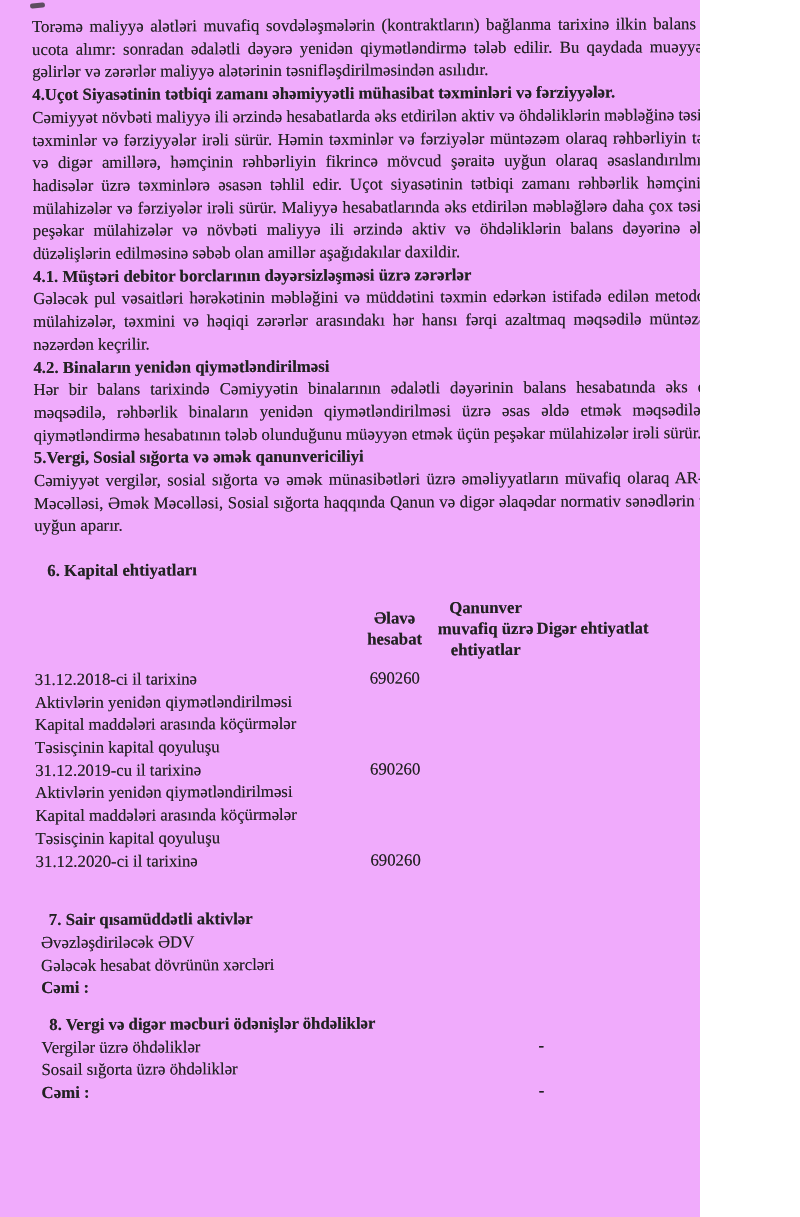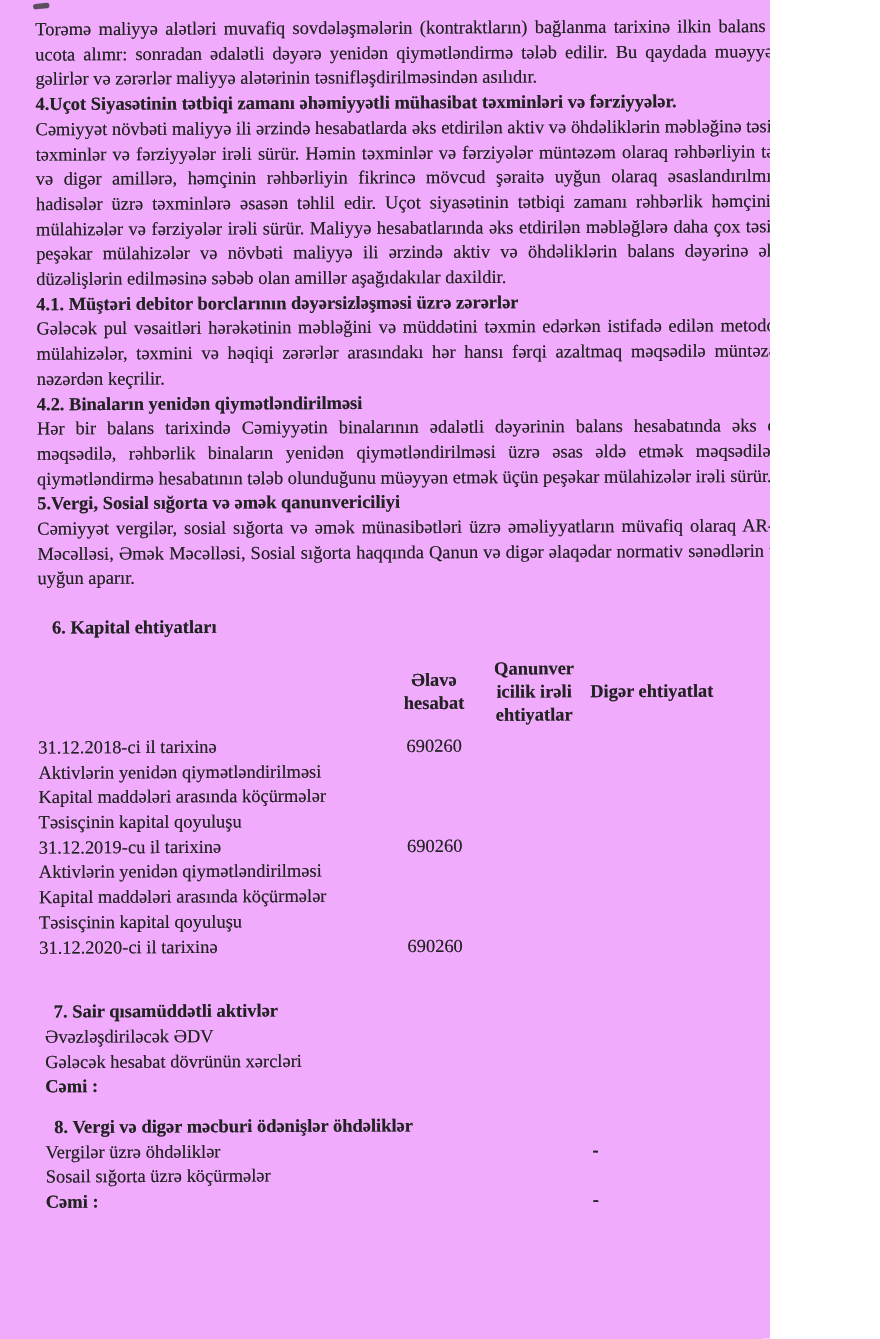--- a/index.html
+++ b/index.html
@@ -90,21 +90,21 @@
 
     <h3 class="hd">5.Vergi, Sosial sığorta və əmək qanunvericiliyi</h3>
     <p class="body">Cəmiyyət vergilər, sosial sığorta və əmək münasibətləri üzrə əməliyyatların müvafiq olaraq AR-nən Vergi Məcəlləsi, Əmək Məcəlləsi, Sosial sığorta haqqında Qanun və digər əlaqədar normativ sənədlərin tələblərinə uyğun aparır.</p>
 
     <h3 class="hd num-indent sec6-heading">6.  Kapital ehtiyatları</h3>
 
     <div class="captable">
       <div class="cap-header">
         <div class="cth"></div>
         <div class="cth">Əlavə hesabat</div>
-        <div class="cth">Qanunver icilik irəli ehtiyatlar</div>
+        <div class="cth">Qanunver muvafiq üzrə ehtiyatlar</div>
         <div class="cth">Digər ehtiyatlat</div>
       </div>
       <div class="cap-rows">
         <div class="cap-row">
           <div>31.12.2018-ci il tarixinə</div>
           <div class="c-num">690260</div>
           <div class="c-num"></div>
           <div class="c-num"></div>
           <div class="c-right">690260</div>
         </div>
@@ -187,21 +187,21 @@
     </div>
 
     <div class="listsec sec8">
       <h3 class="hd num-indent">8.  Vergi və digər məcburi ödənişlər öhdəliklər</h3>
       <div class="lrow">
         <span>Vergilər üzrə öhdəliklər</span>
         <span class="dash d1">-</span>
         <span class="dash d2">-</span>
       </div>
       <div class="lrow">
-        <span>Sosail sığorta üzrə köçürmələr</span>
+        <span>Sosail sığorta üzrə öhdəliklər</span>
         <span class="dash d1"></span>
         <span class="dash d2"></span>
       </div>
       <div class="lrow bold">
         <span>Cəmi :</span>
         <span class="dash d1">-</span>
         <span class="dash d2">-</span>
       </div>
     </div>
 

